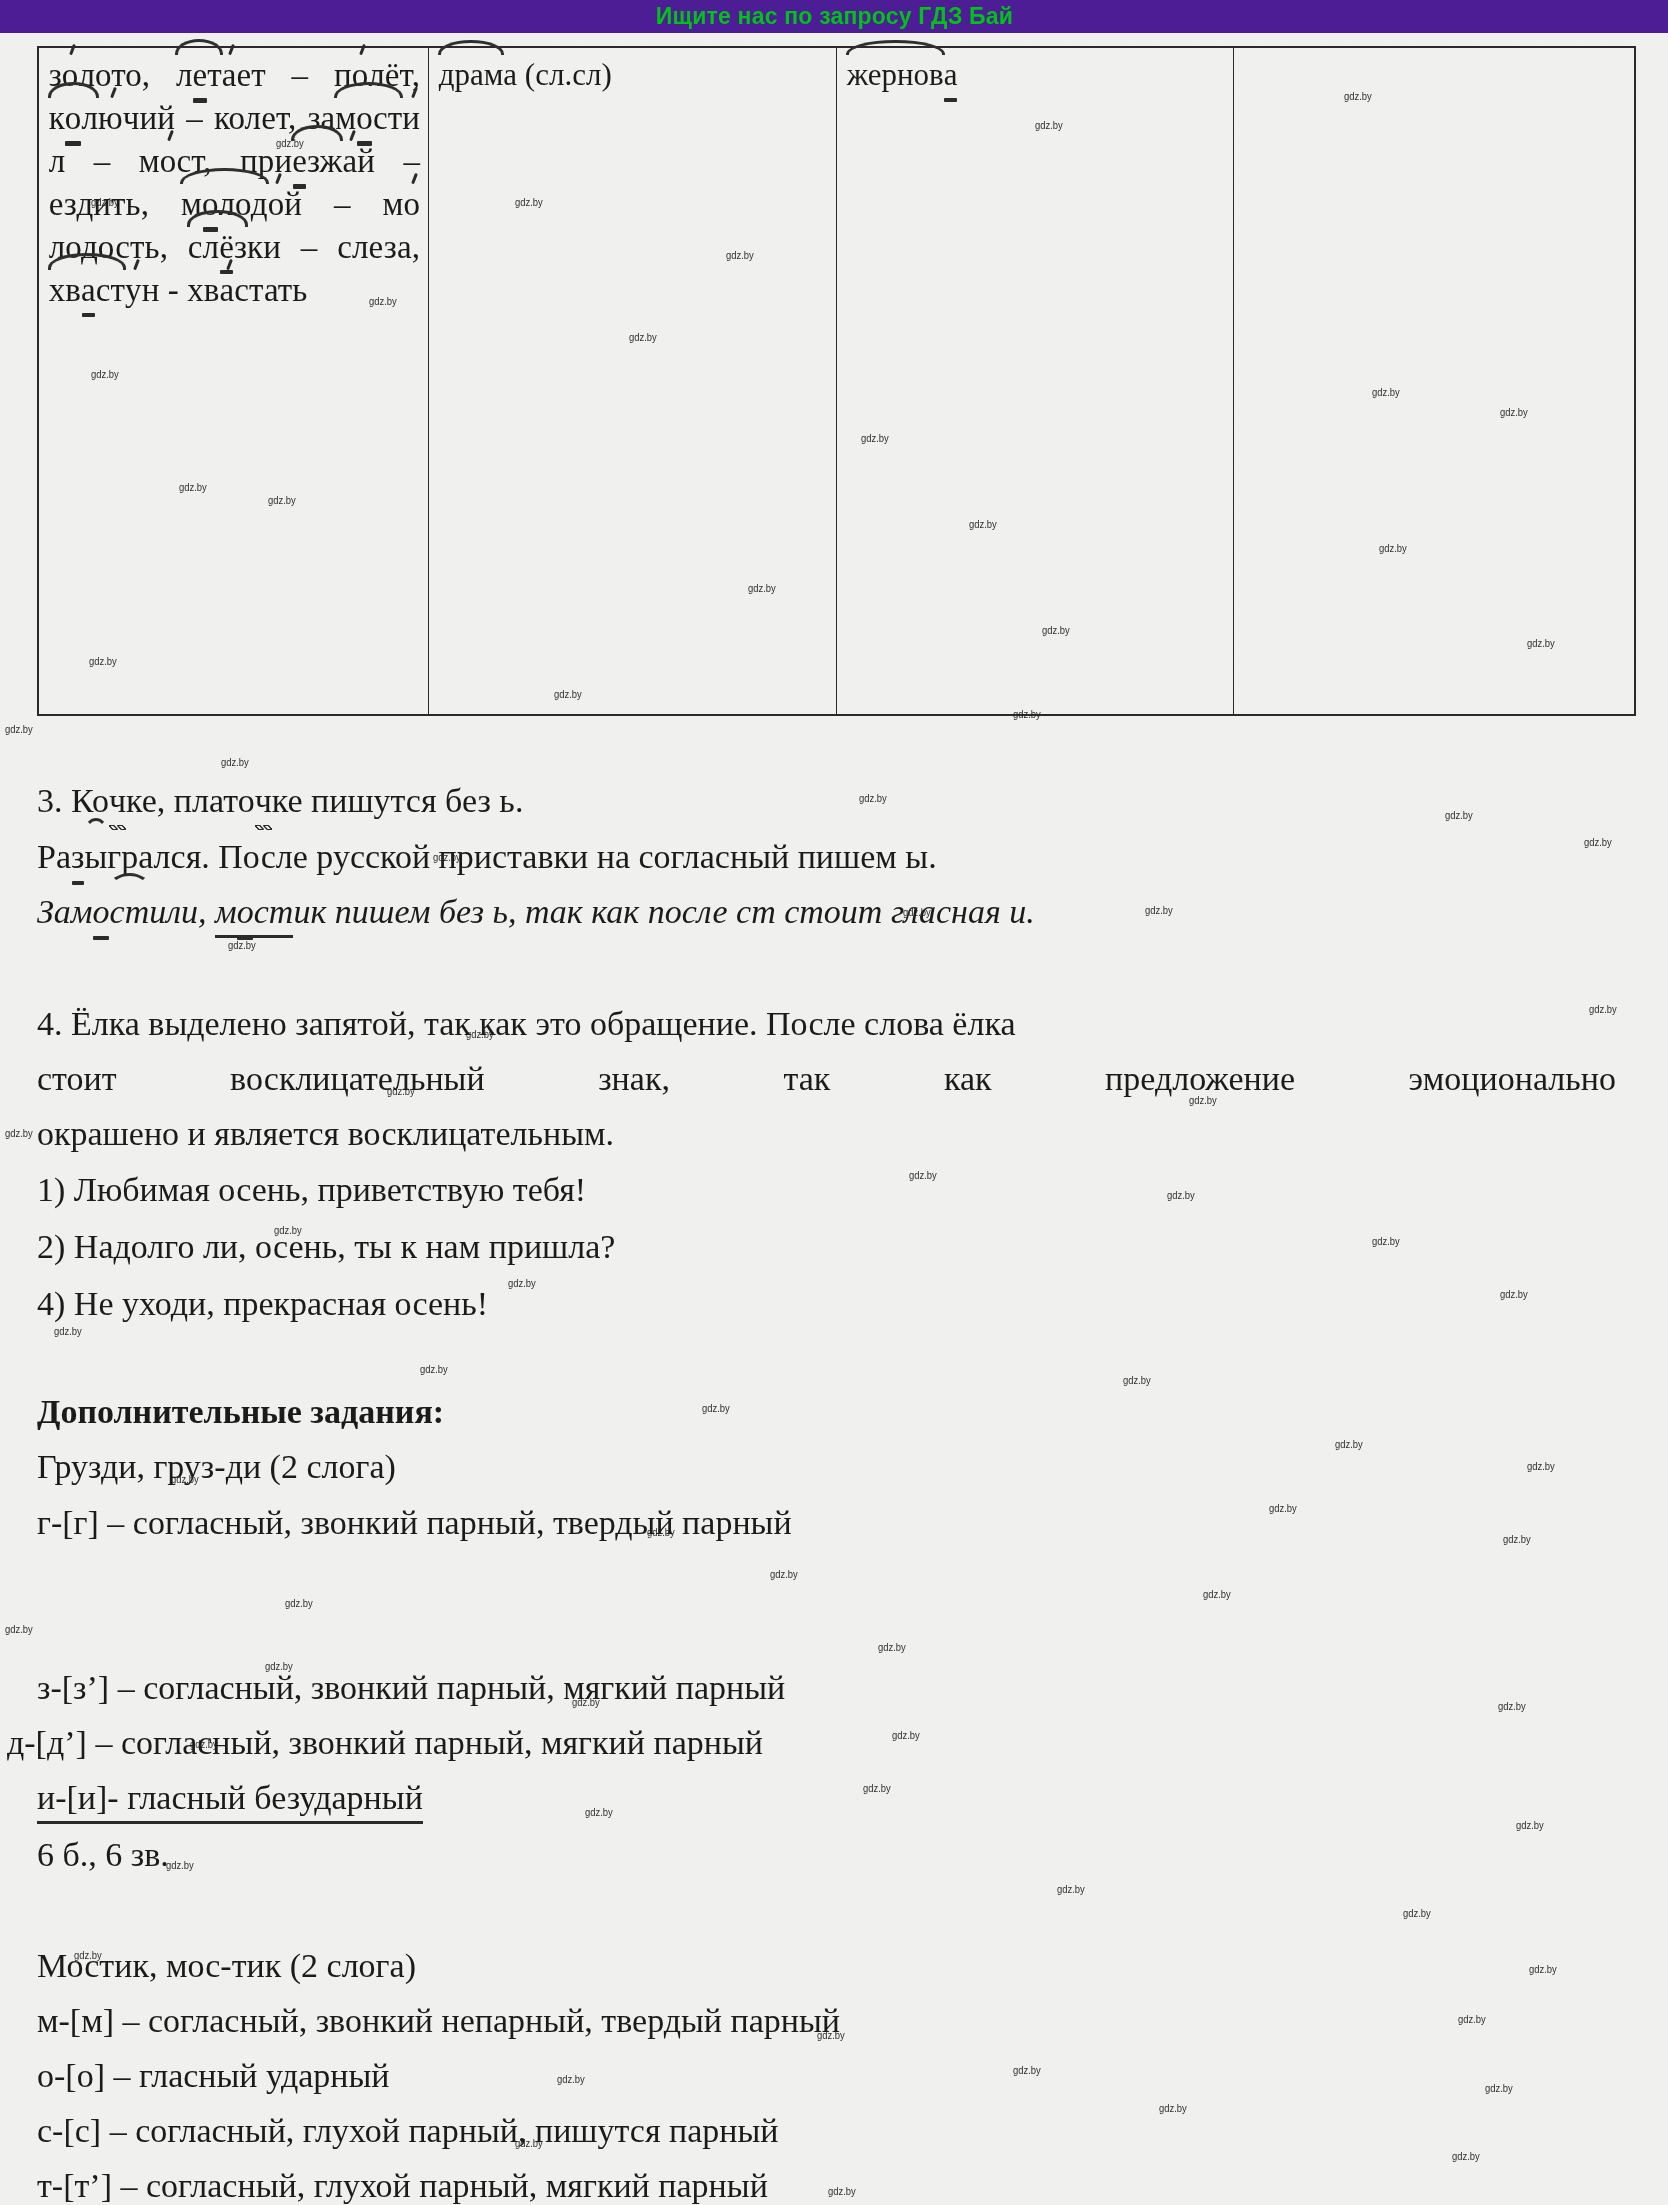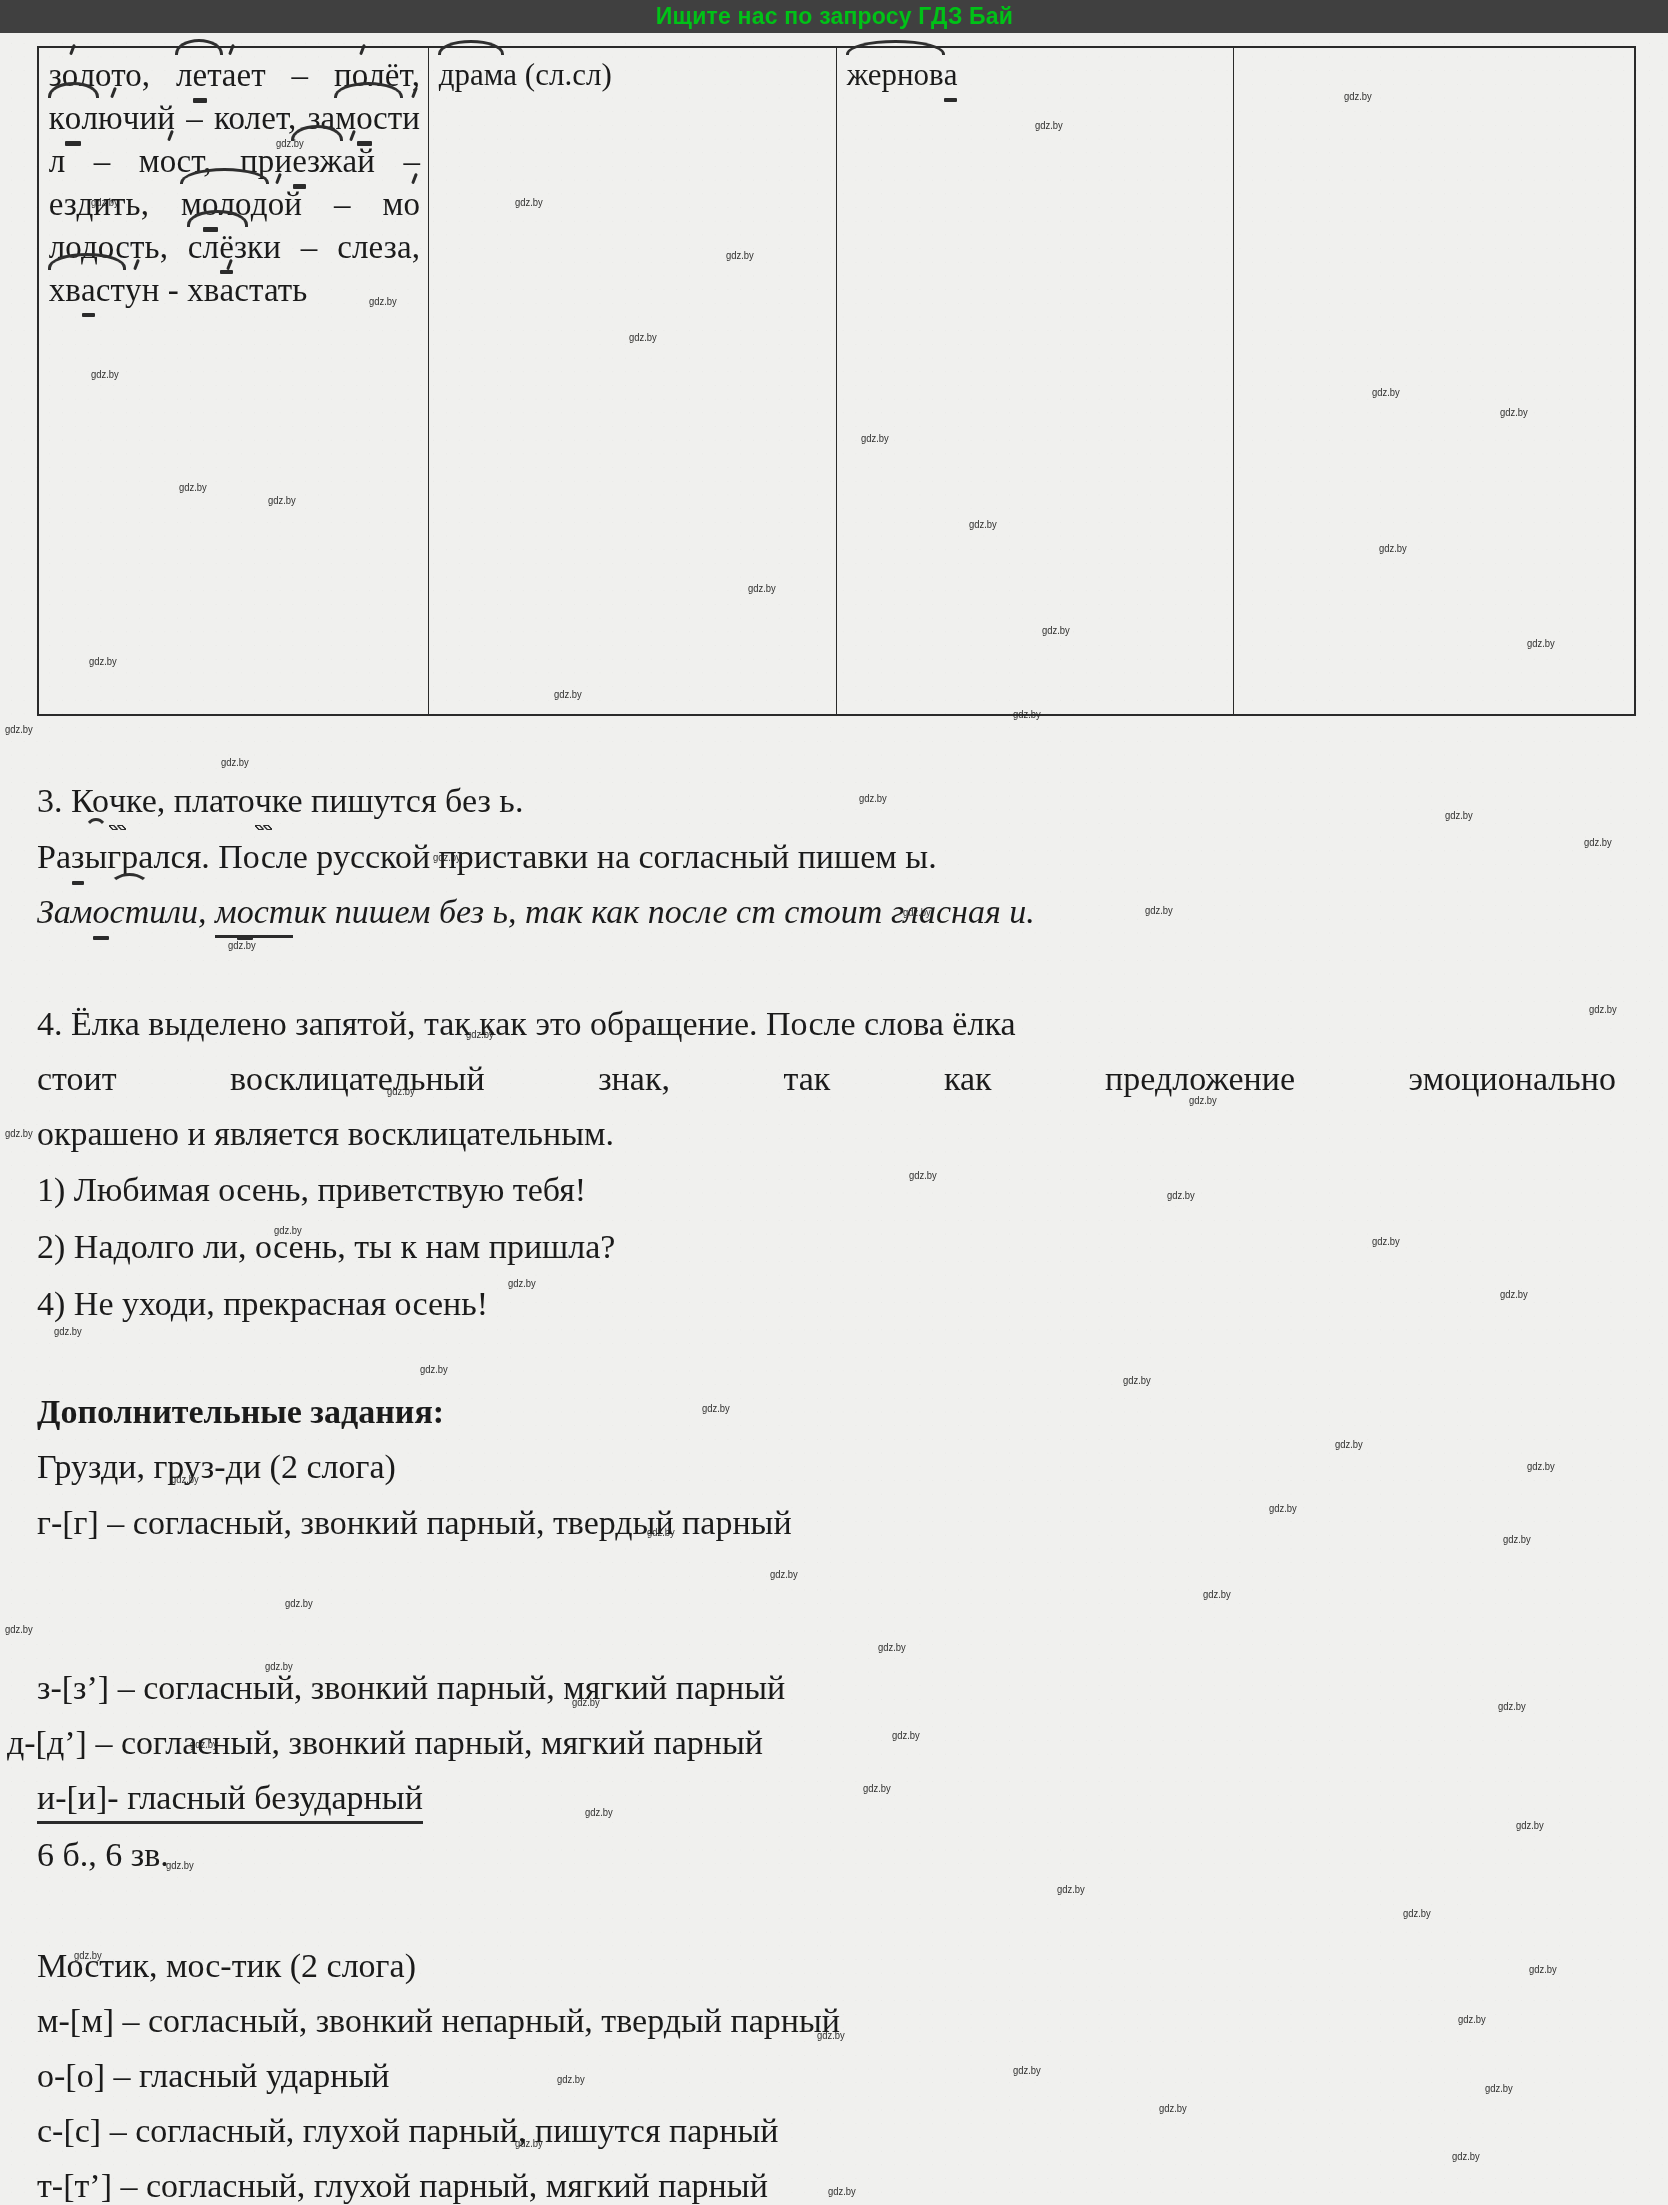--- a/index.html
+++ b/index.html
@@ -10,21 +10,21 @@
     position:relative;
     overflow:hidden;
   }
   .page{
     position:absolute;inset:0;
     background:#f1f1ef;
   }
   
   .header-band{
     position:absolute;top:0;left:0;width:1669px;height:33px;
-    background:#404040;
+    background:#4c1d95;
     display:flex;align-items:center;justify-content:center;
     z-index:40;
   }
   .header-text{
     color:#00c217;
     font-family:"Liberation Sans", sans-serif;
     font-weight:bold;
     font-size:23px;
     letter-spacing:0.2px;
     white-space:nowrap;

